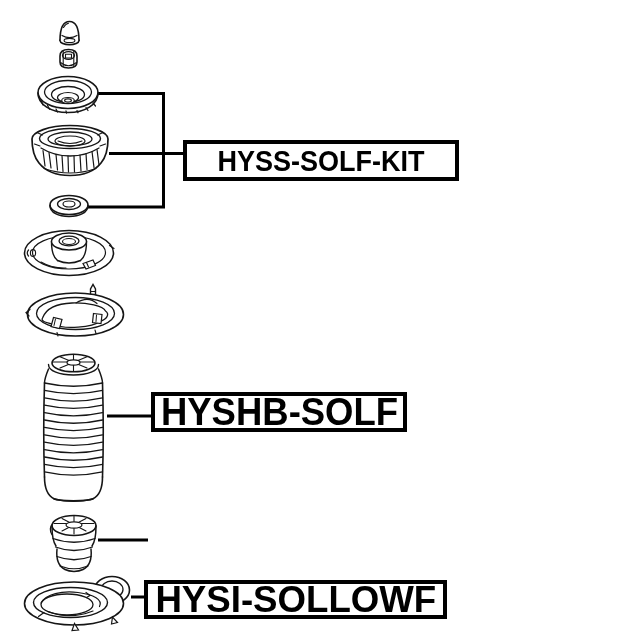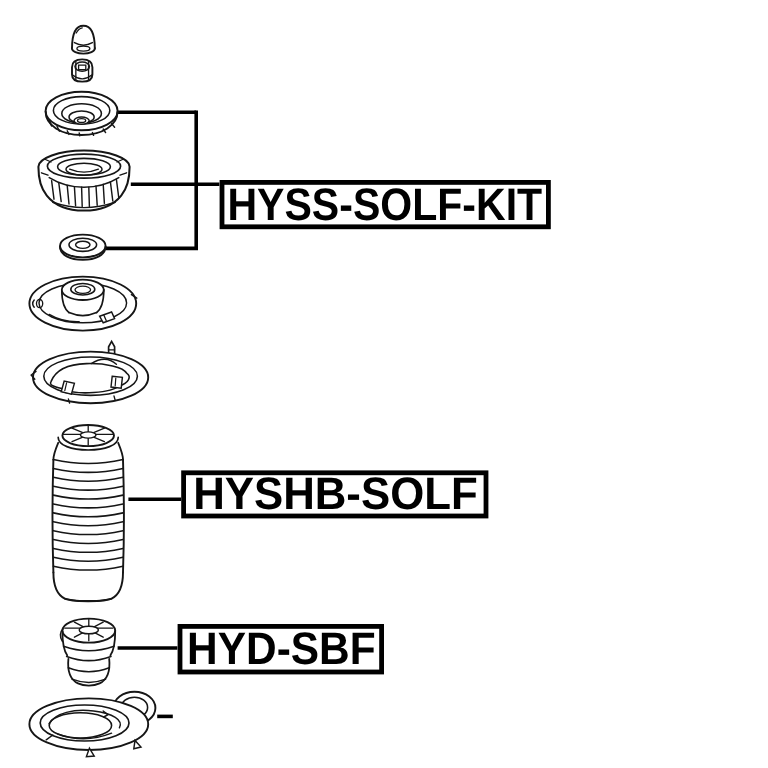--- a/index.html
+++ b/index.html
@@ -3,21 +3,21 @@
 <meta charset="utf-8">
 <style>
   html,body{margin:0;padding:0;background:#ffffff;}
   .canvas{position:relative;width:640px;height:640px;background:#ffffff;overflow:hidden;
           font-family:"Liberation Sans",sans-serif;}
   .artwork{position:absolute;left:0;top:0;}
   .label{position:absolute;border:4px solid #000;background:#fff;display:flex;align-items:center;
          justify-content:center;font-weight:700;color:#000;white-space:nowrap;box-sizing:border-box;
          letter-spacing:0;}
   .label span{display:inline-block;line-height:1;}
-  #label-kit {left:183px;top:150px;width:276px;height:41px;font-size:38px;}
+  #label-kit {left:183px;top:140px;width:276px;height:41px;font-size:30px;}
   #label-kit span{transform:scaleX(0.90);}
   #label-boot{left:151px;top:392px;width:256px;height:40px;font-size:38px;align-items:center;}
   #label-boot span{transform:scaleX(0.96);}
   #label-bump{left:148px;top:520px;width:172px;height:42px;font-size:38px;}
   #label-bump span{transform:scaleX(0.93);}
   #label-seat{left:144px;top:580px;width:303px;height:39px;font-size:37px;}
   #label-seat span{transform:scaleX(0.99);}
 </style>
 </head>
 <body>
@@ -152,17 +152,17 @@
       <path d="M112.5,617 L111.5,624 L117.5,622.5 Z" fill="#fff" stroke-width="1.2"></path>
     </g>
   </svg>
 
   <div class="label" id="label-kit">
     <span>HYSS-SOLF-KIT</span>
   </div>
   <div class="label" id="label-boot">
     <span>HYSHB-SOLF</span>
   </div>
-  <div class="label" id="label-bump">
-    <span>HYD-SBF</span>
+  <div class="label" id="label-seat">
+    <span>HYSI-SOLLOWF</span>
   </div>
 
 </div>
 
 </body></html>

